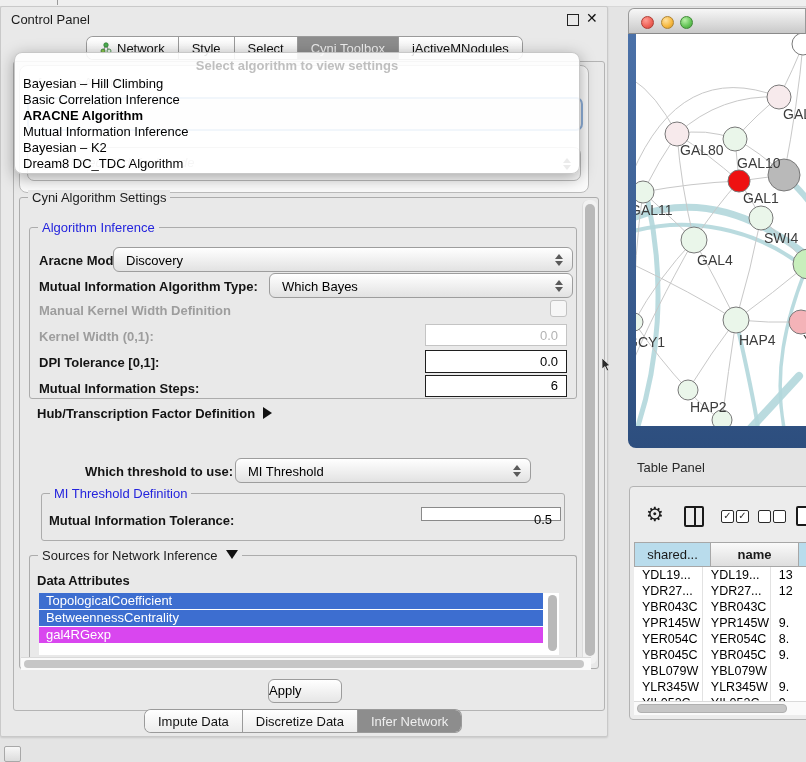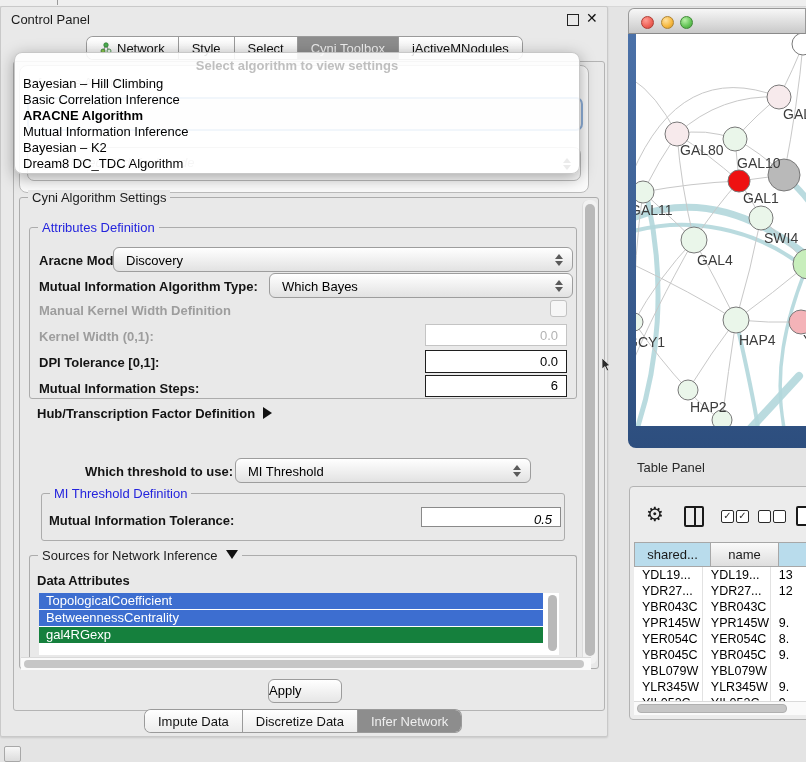--- a/index.html
+++ b/index.html
@@ -143,21 +143,21 @@
 
     <div class="fs" style="left:18px;top:190px;width:578px;height:470px;">
       <span class="fs-label">Cyni Algorithm Settings</span>
     </div>
 
     <div class="vscroll-track" style="left:581px;top:193px;width:14px;height:464px;">
       <div class="vscroll-thumb" style="left:2px;top:4px;width:10px;height:452px;"></div>
     </div>
 
     <div class="fs" style="left:28px;top:220px;width:546px;height:170px;">
-      <span class="fs-label t-blue">Attributes Definition</span>
+      <span class="fs-label t-blue">Algorithm Inference</span>
     </div>
 
     <div class="lbl" style="left:38px;top:246px;">Aracne Mode:</div>
     <div class="combo" style="left:112px;top:240px;width:458px;height:23px;">
       <span class="combo-val">Discovery</span>
       <span class="spinner">
           <i class="up"></i>
           <i class="dn"></i>
         </span>
     </div>
@@ -198,33 +198,33 @@
       <span class="combo-val">MI Threshold</span>
       <span class="spinner">
           <i class="up"></i>
           <i class="dn"></i>
         </span>
     </div>
     <div class="fs" style="left:40px;top:486px;width:522px;height:46px;">
       <span class="fs-label t-blue">MI Threshold Definition</span>
     </div>
     <div class="lbl" style="left:48px;top:506px;">Mutual Information Tolerance:</div>
-    <div class="tfield tf-mid" style="left:420px;top:500px;width:140px;height:20px;line-height:24px;font-style:italic;">
+    <div class="tfield tf-mid" style="left:420px;top:500px;width:140px;height:14px;line-height:24px;">
       <span>0.5</span>
     </div>
 
     <div class="fs" style="left:28px;top:548px;width:546px;height:104px;border-bottom:none;border-radius:3px 3px 0 0;">
       <span class="fs-label"><span>Sources for Network Inference</span><span class="arrow-down"></span></span>
     </div>
     <div class="lbl" style="left:36px;top:566px;">Data Attributes</div>
     <div class="attr-list" style="left:38px;top:586px;width:520px;height:62px;">
       <div id="attr-items">
           <div class="attr-item" style="background: rgb(61, 110, 208);">TopologicalCoefficient</div>
           <div class="attr-item" style="background: rgb(61, 110, 208);">BetweennessCentrality</div>
-          <div class="attr-item" style="background: #15803d;">gal4RGexp</div>
+          <div class="attr-item" style="background: #d946ef;">gal4RGexp</div>
         </div>
       <div class="vscroll-thumb" style="right:2px;top:2px;width:9px;height:56px;"></div>
     </div>
     <div class="hscroll-track" style="left:20px;top:650px;width:570px;height:12px;">
       <div class="hscroll-thumb" style="left:3px;top:2px;width:560px;height:8px;"></div>
     </div>
 
     <div class="btn" style="left:267px;top:672px;width:72px;height:22px;line-height:22px;">
       <span>Apply</span>
     </div>
@@ -342,21 +342,21 @@
         <i></i>
       </div>
     <div class="cbx" style="left:91px;top:23px;">✓</div>
     <div class="cbx" style="left:106px;top:23px;">✓</div>
     <div class="cbx" style="left:128px;top:23px;background:#fff;"></div>
     <div class="cbx" style="left:143px;top:23px;background:#fff;"></div>
     <div class="doc-icon" style="left:166px;top:19px;"></div>
 
     <div class="thead" style="left:4px;top:55px;" id="table-head">
         <div class="th selcol" style="width: 77px;">shared...</div>
-        <div class="th" style="width: 68px;">name</div>
+        <div class="th" style="width: 88px; font-weight: bold;">name</div>
         <div class="th selcol" style="width: 40px;"></div>
       </div>
     <div class="tbody" style="left:4px;top:80px;width:173px;height:134px;" id="table-body">
         <div class="trow">
           <div class="td" style="width: 77px;">YDL19...</div>
           <div class="td" style="width: 76px;">YDL19...</div>
           <div class="td" style="width: 40px;">13</div>
         </div>
         <div class="trow">
           <div class="td" style="width: 77px;">YDR27...</div>

